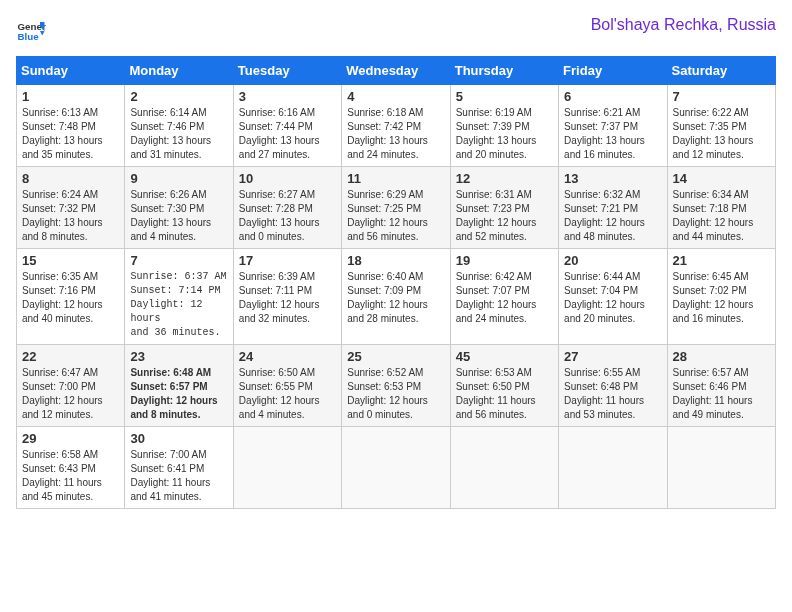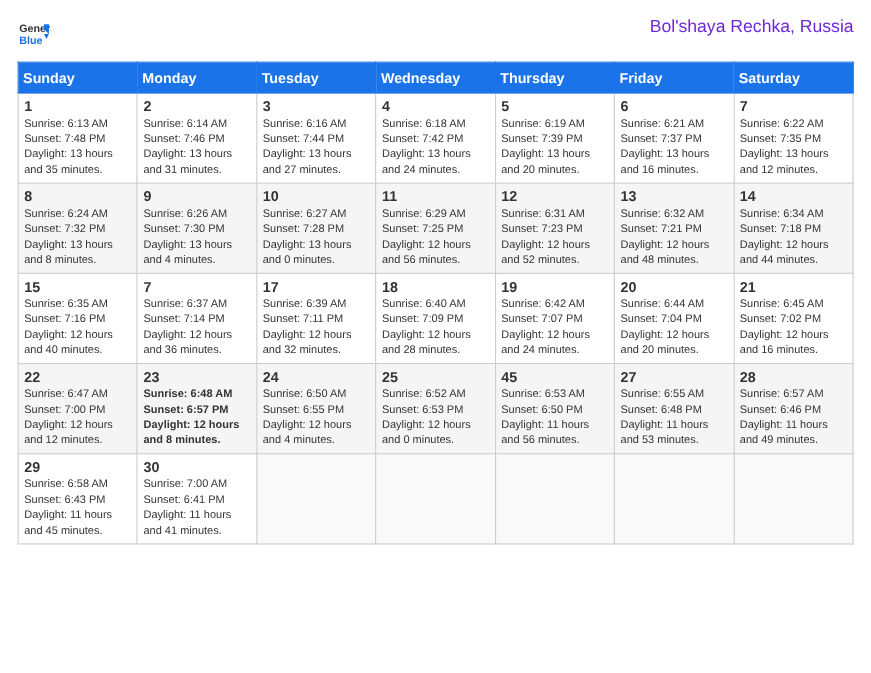--- a/index.html
+++ b/index.html
@@ -221,21 +221,21 @@
       <tr>
         <td>
           <span class="day-num">15</span>
           <div class="day-info" style="white-space: pre-line;">Sunrise: 6:35 AM
 Sunset: 7:16 PM
 Daylight: 12 hours
 and 40 minutes.</div>
         </td>
         <td>
           <span class="day-num">7</span>
-          <div class="day-info" style="white-space: pre-line;">Sunrise: 6:37 AM
+          <div class="day-info" style="white-space: pre-line; font-family: Liberation Mono, monospace;">Sunrise: 6:37 AM
 Sunset: 7:14 PM
 Daylight: 12 hours
 and 36 minutes.</div>
         </td>
         <td>
           <span class="day-num">17</span>
           <div class="day-info" style="white-space: pre-line;">Sunrise: 6:39 AM
 Sunset: 7:11 PM
 Daylight: 12 hours
 and 32 minutes.</div>

